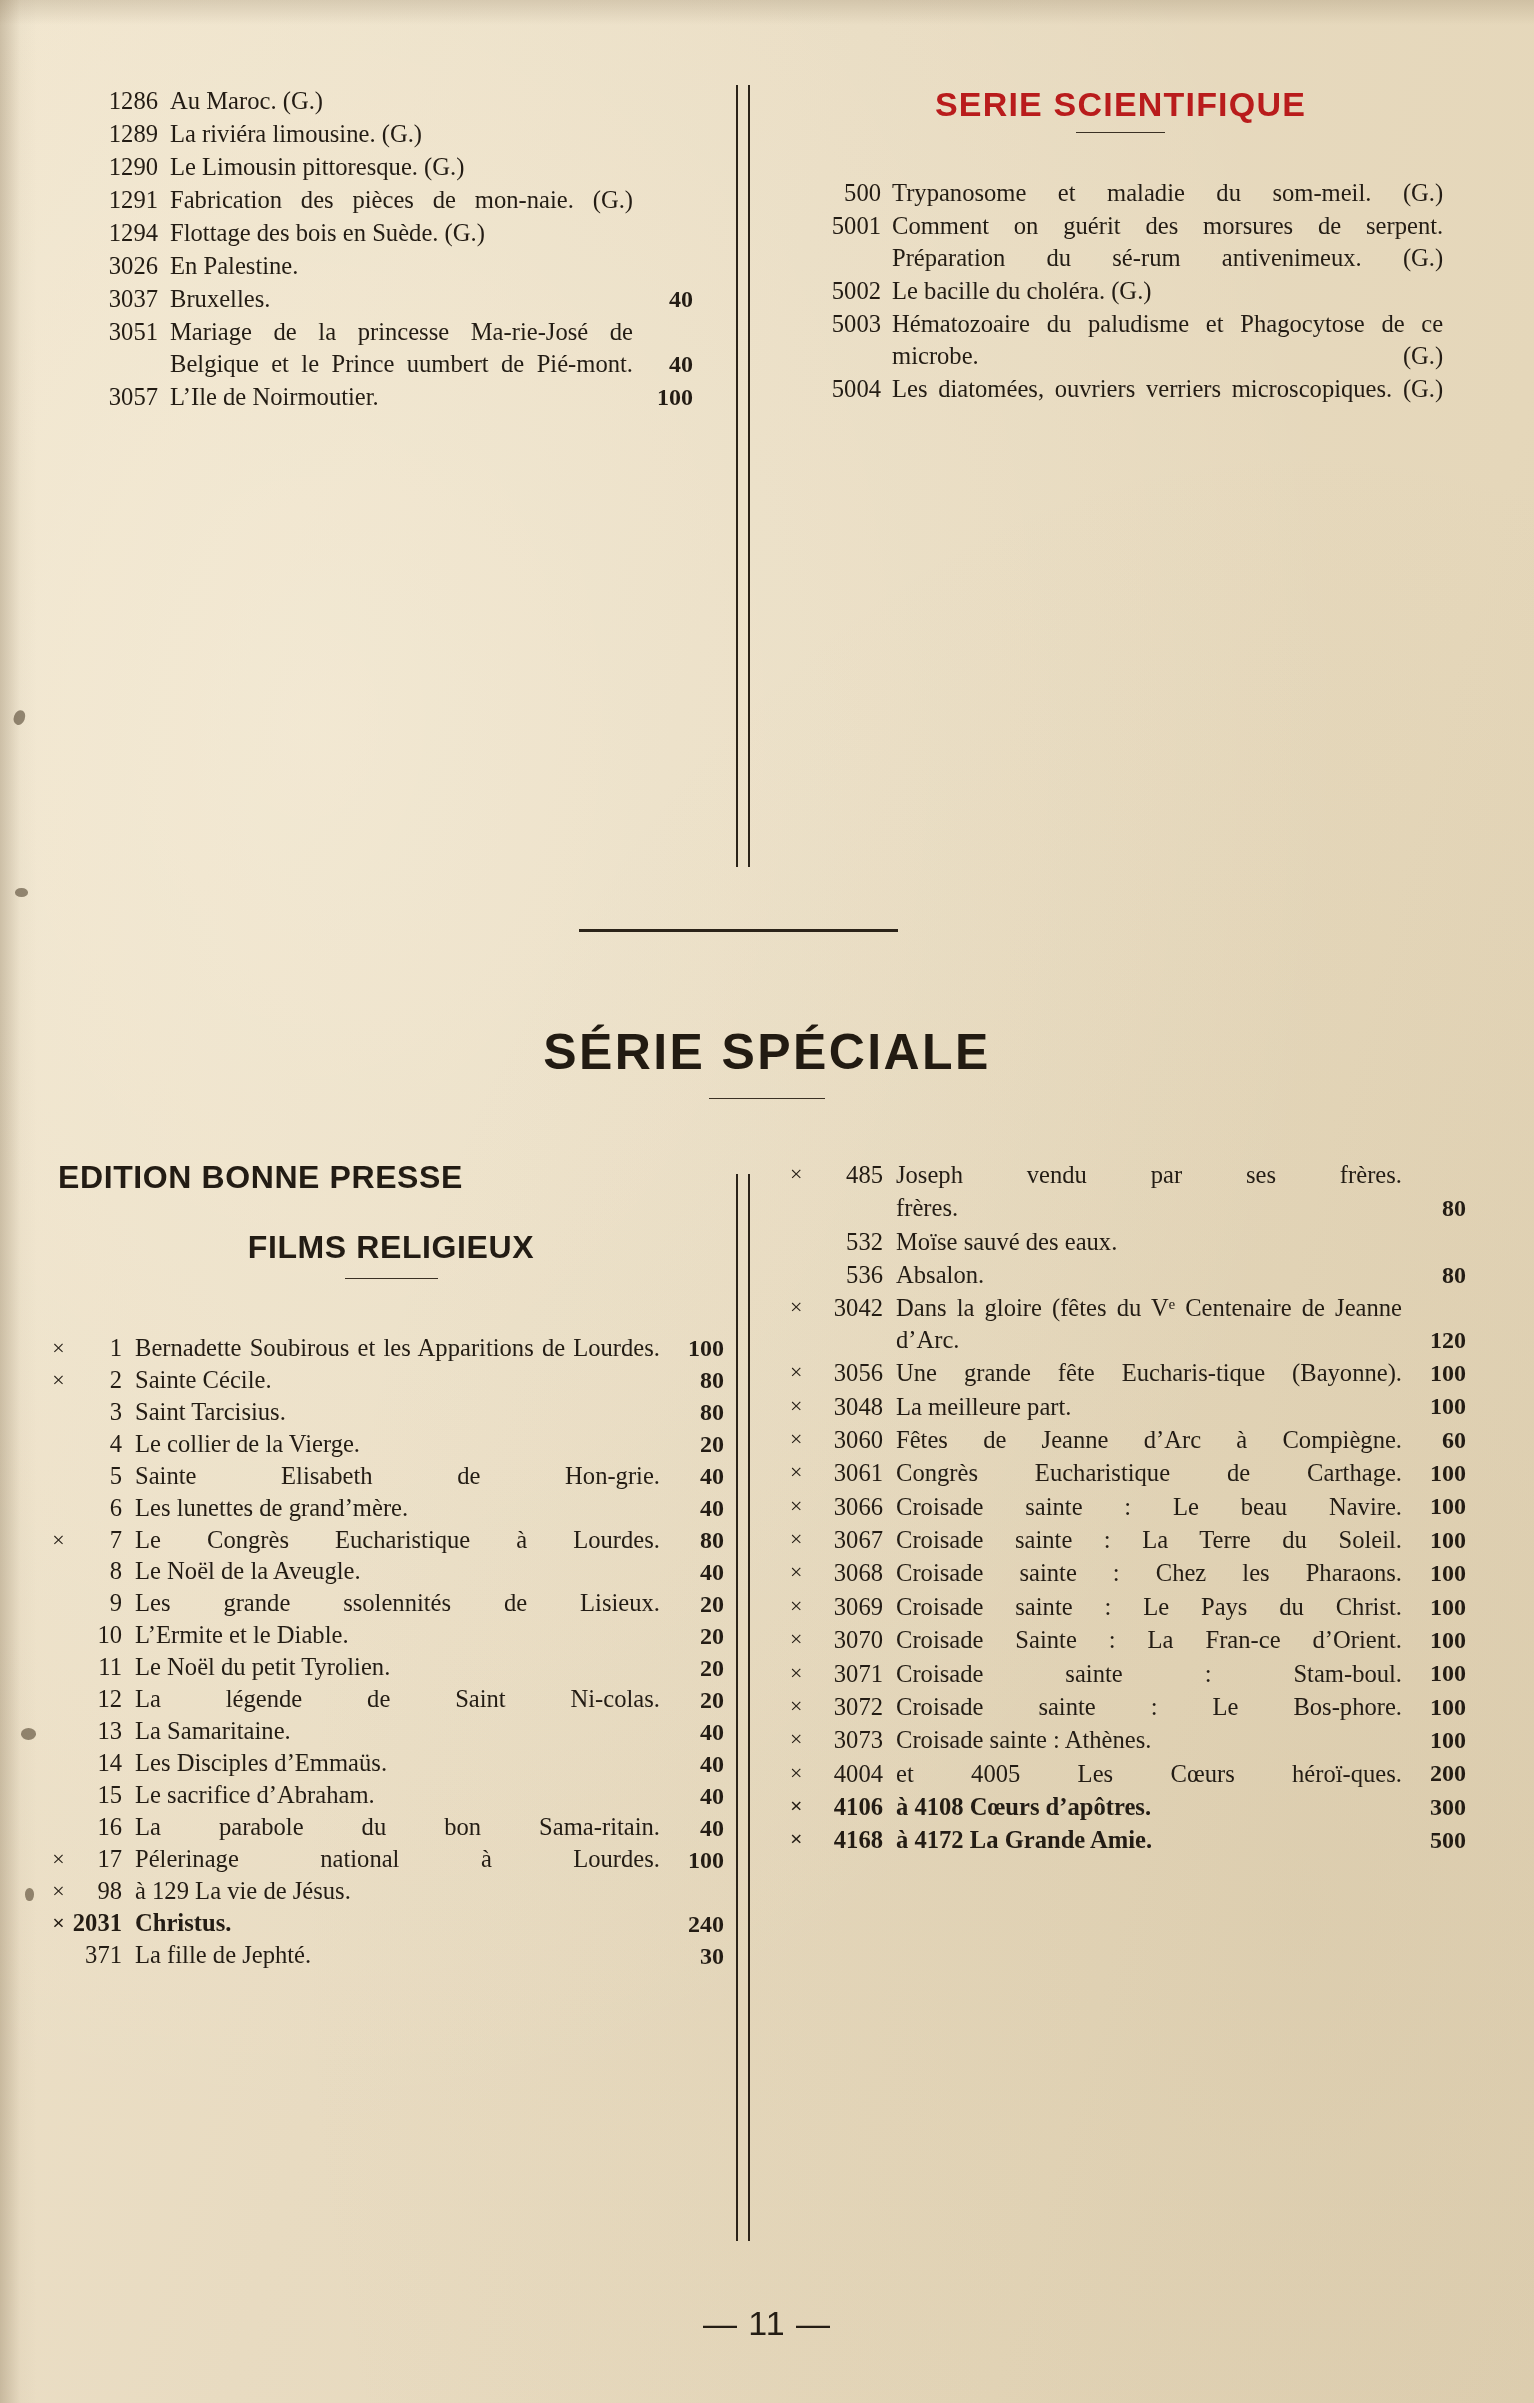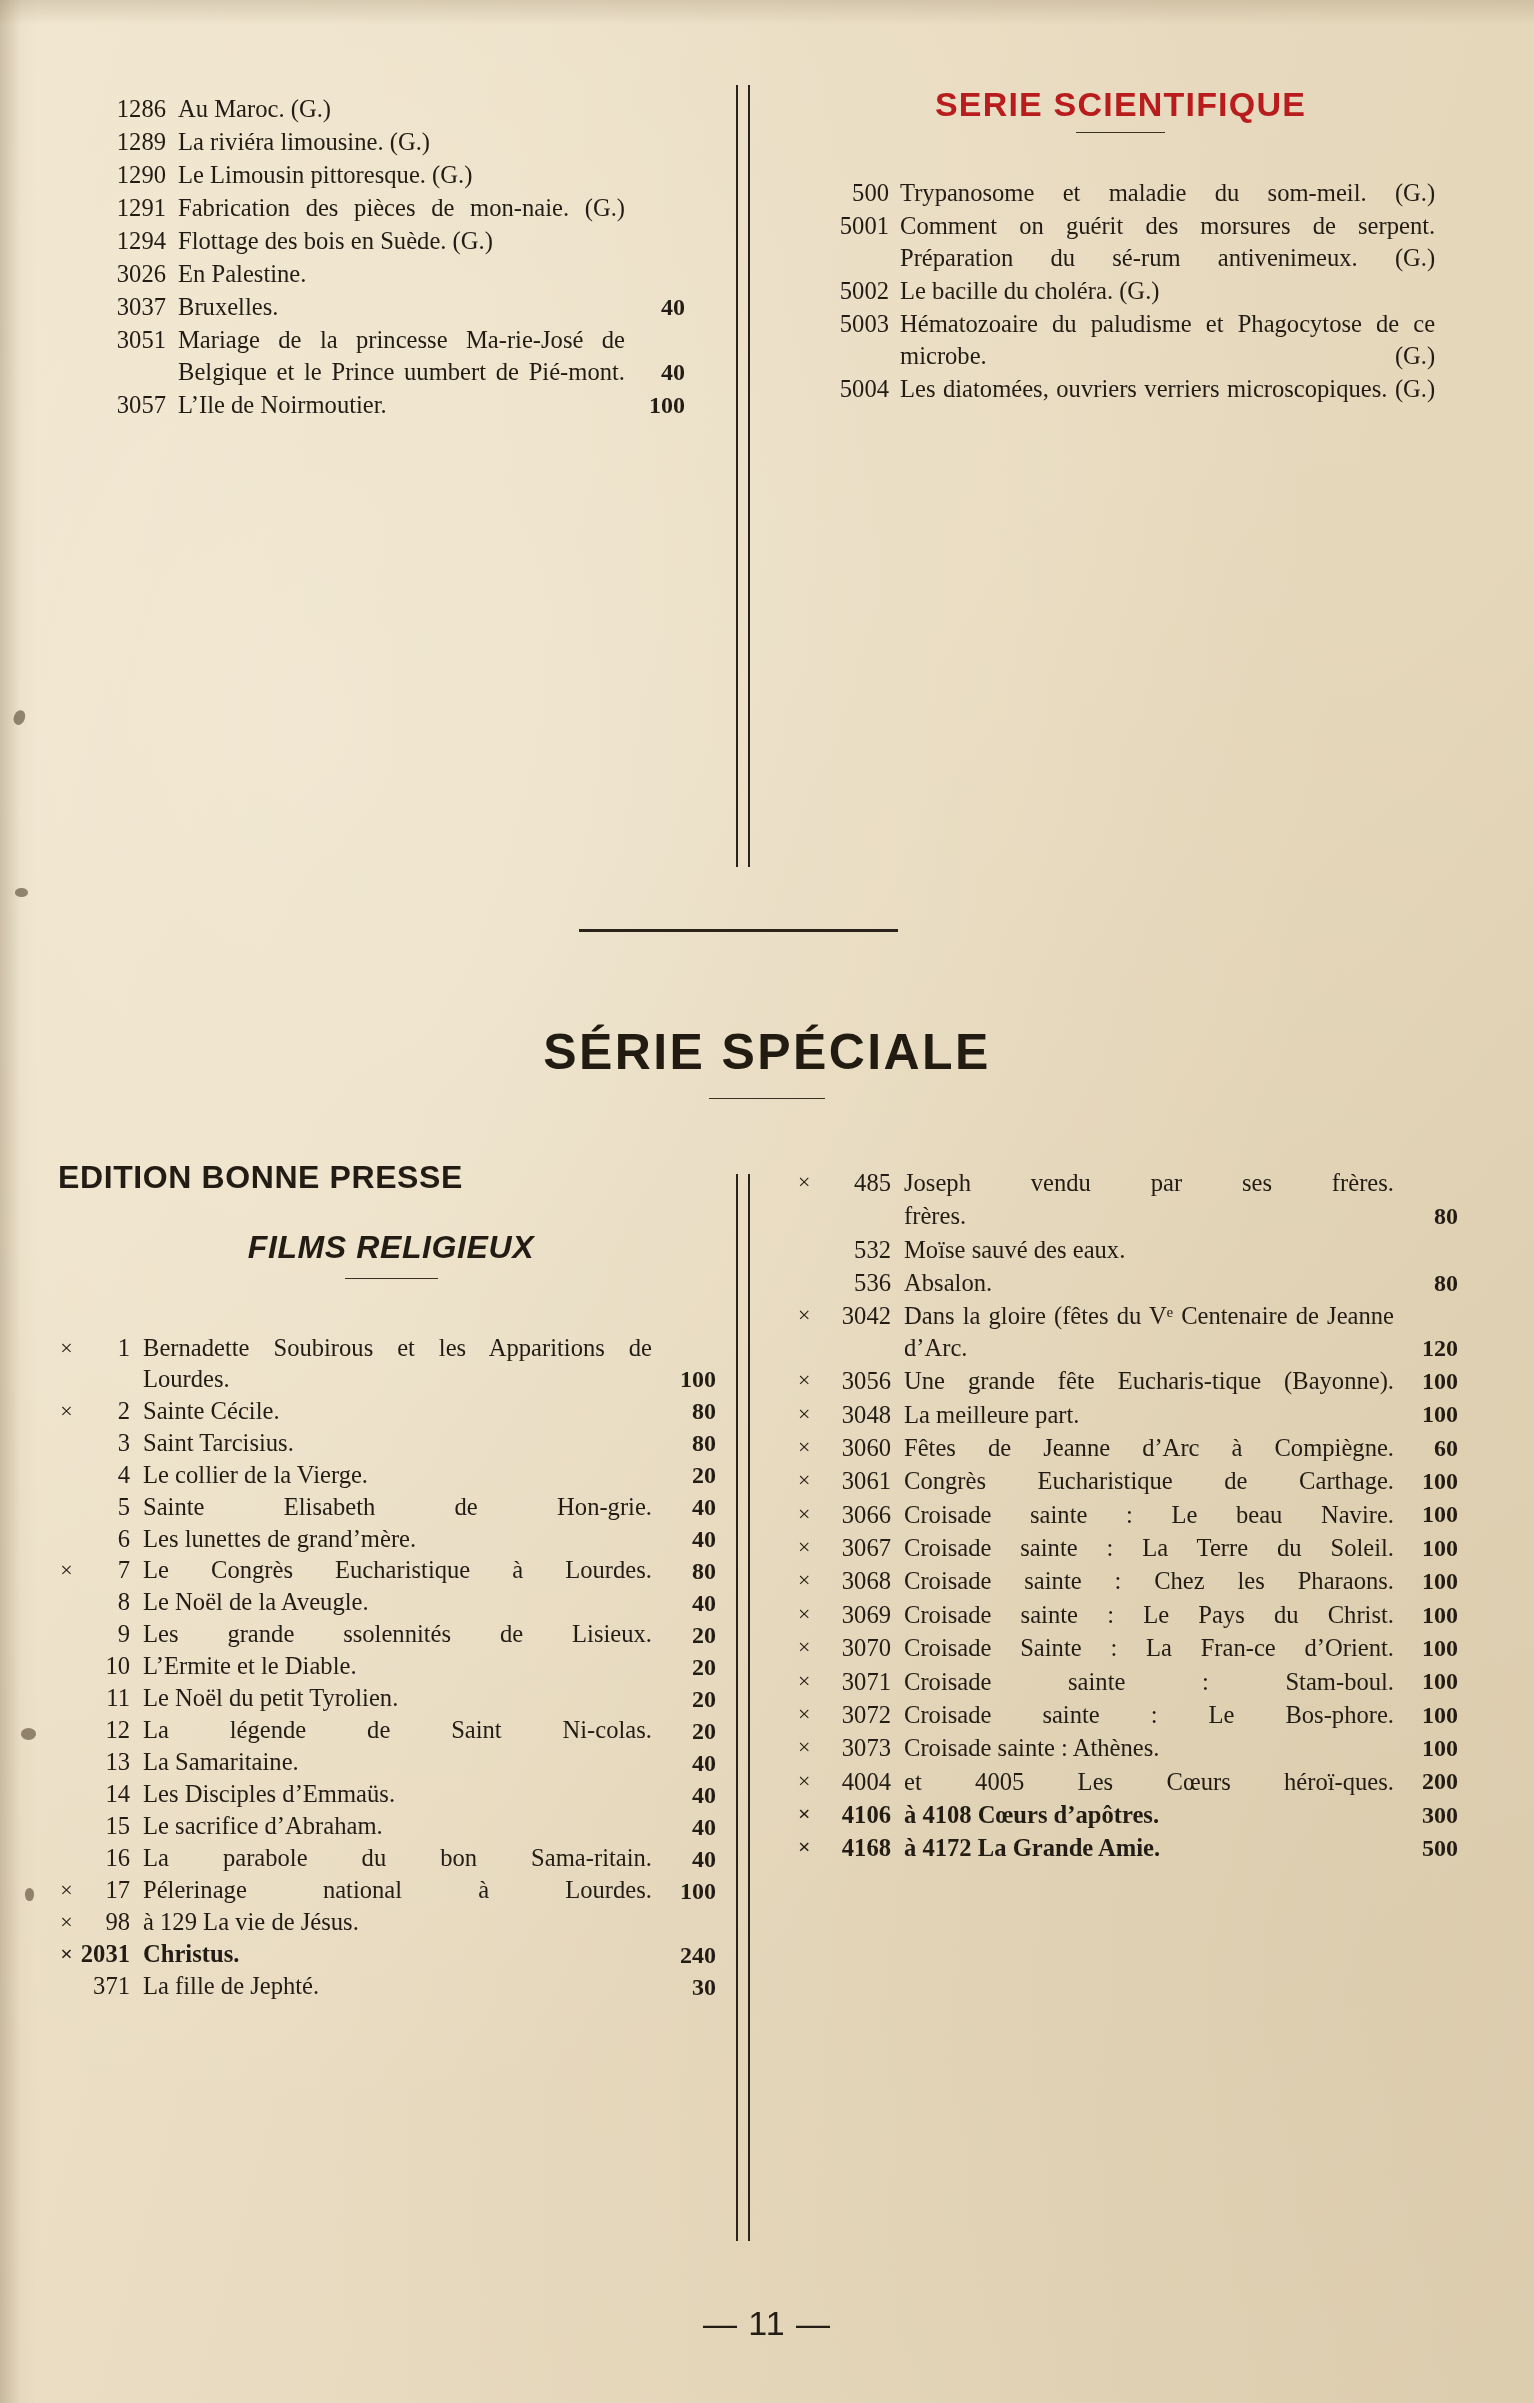--- a/index.html
+++ b/index.html
@@ -69,21 +69,21 @@
     top: 0;
     left: 736px;
     width: 9.7px;
     height: 782px;
     border-left: 2.4px solid #2b2319;
     border-right: 2.4px solid #2b2319;
   }
 
   ul.entries {
     list-style: none;
-    margin: 8px;
+    margin: 0;
     padding: 0;
   }
   li.entry {
     position: relative;
     display: block;
     font-size: 24.6px;
     line-height: 1.30;
     margin-bottom: 1px;
     text-align: justify;
   }
@@ -204,21 +204,20 @@
     letter-spacing: 0.6px;
     margin: 0 0 33px 0;
   }
   .films-title {
     text-align: center;
     font-family: "Liberation Sans", sans-serif;
     font-weight: 700;
     font-size: 32px;
     letter-spacing: 0.6px;
     margin: 0 0 5.8px 0;
-    font-style: italic;
   }
   .rule-films {
     width: 93px;
     border-top: 1.9px solid #3a3024;
     margin: 11.6px auto 54px auto;
   }
 
   .rel-list li.entry { font-size: 24.6px; line-height: 1.26; margin-bottom: 1px;}
   .rel-list li.entry .num { width: 64px; }
   .rel-list li.entry .txt { margin-left: 77px; padding-right: 64px; }

